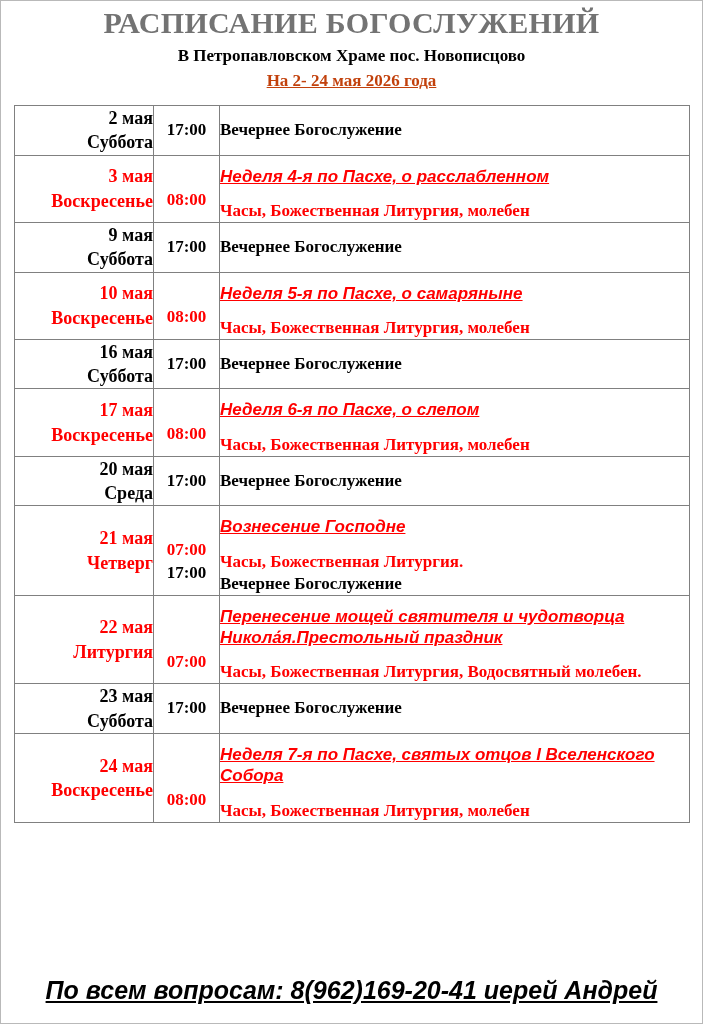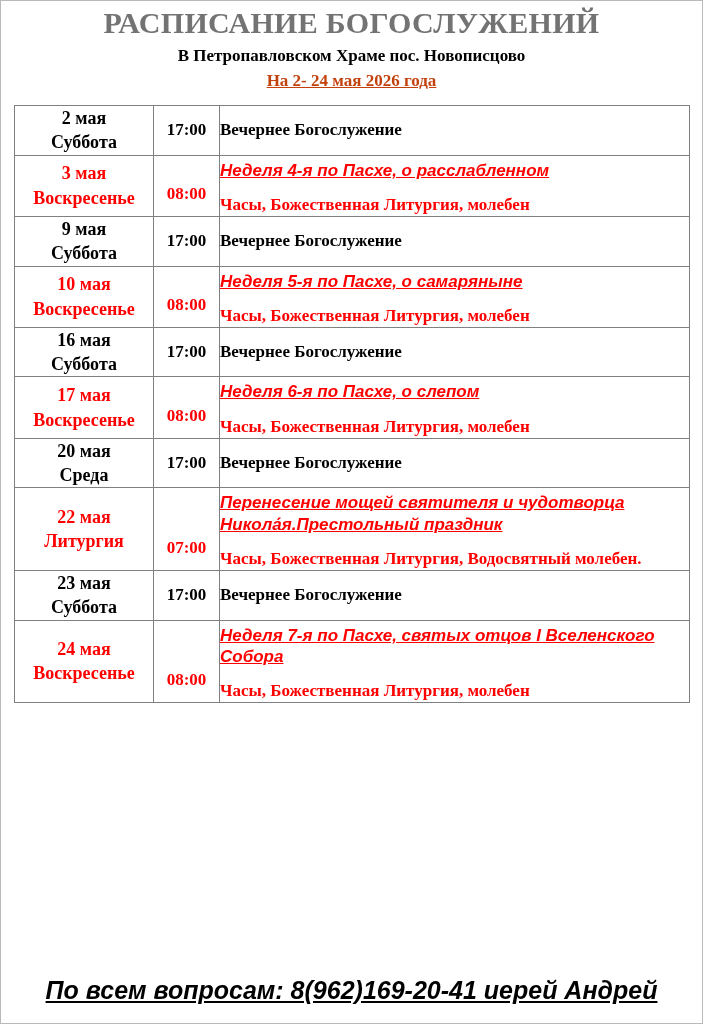--- a/index.html
+++ b/index.html
@@ -72,21 +72,21 @@
   table.sched td {
     border: 1px solid #808080;
     padding: 0;
     vertical-align: middle;
   }
   col.c-date  { width: 139px; }
   col.c-time  { width: 66px;  }
   col.c-desc  { width: 470px; }
 
   .cell-date {
-    text-align: center;
+    text-align: right;
     font-family: "Liberation Serif", "DejaVu Serif", serif;
     font-size: 18px;
     font-weight: bold;
     line-height: 1.35;
     padding: 4px 2px;
   }
   .cell-date .d-line { display: block; white-space: nowrap; }
 
   .cell-time {
     text-align: center;
@@ -103,21 +103,21 @@
     line-height: 1.35;
     padding: 4px 0 4px 10px;
   }
 
   
   tr.row-simple td { vertical-align: middle; }
 
   
   tr.row-feast td.cell-date { vertical-align: middle; }
   tr.row-feast td.cell-time { vertical-align: bottom; padding-bottom: 10px; }
-  tr.row-feast td.cell-desc { vertical-align: top; padding-top: 4px; }
+  tr.row-feast td.cell-desc { vertical-align: top; padding-top: 10px; }
 
   .feast-title {
     font-family: "Liberation Sans", "DejaVu Sans", sans-serif;
     font-size: 17px;
     font-weight: bold;
     font-style: italic;
     text-decoration: underline;
     line-height: 1.25;
     display: block;
     margin: 0;
@@ -254,20 +254,37 @@
               <span class="d-line">20 мая</span>
               <span class="d-line">Среда</span>
             </td>
             <td class="cell-time time-stack">
               <span class="t-line black">17:00</span>
             </td>
             <td class="cell-desc"><span class="black">Вечернее Богослужение</span></td>
           </tr>
           <tr class="row-feast">
             <td class="cell-date red">
+              <span class="d-line">21 мая</span>
+              <span class="d-line">Четверг</span>
+            </td>
+            <td class="cell-time time-stack">
+              <span class="t-line red">07:00</span>
+              <span class="t-line black">17:00</span>
+            </td>
+            <td class="cell-desc">
+              <span class="feast-title red">Вознесение Господне</span>
+              <span class="feast-body">
+                <span class="b-line red">Часы, Божественная Литургия.</span>
+                <span class="b-line black">Вечернее Богослужение</span>
+              </span>
+            </td>
+          </tr>
+          <tr class="row-feast">
+            <td class="cell-date red">
               <span class="d-line">22 мая</span>
               <span class="d-line">Литургия</span>
             </td>
             <td class="cell-time time-stack">
               <span class="t-line red">07:00</span>
             </td>
             <td class="cell-desc">
               <span class="feast-title red">Перенесение мощей святителя и чудотворца Никола́я.Престольный праздник</span>
               <span class="feast-body">
                 <span class="b-line red">Часы, Божественная Литургия, Водосвятный молебен.</span>

